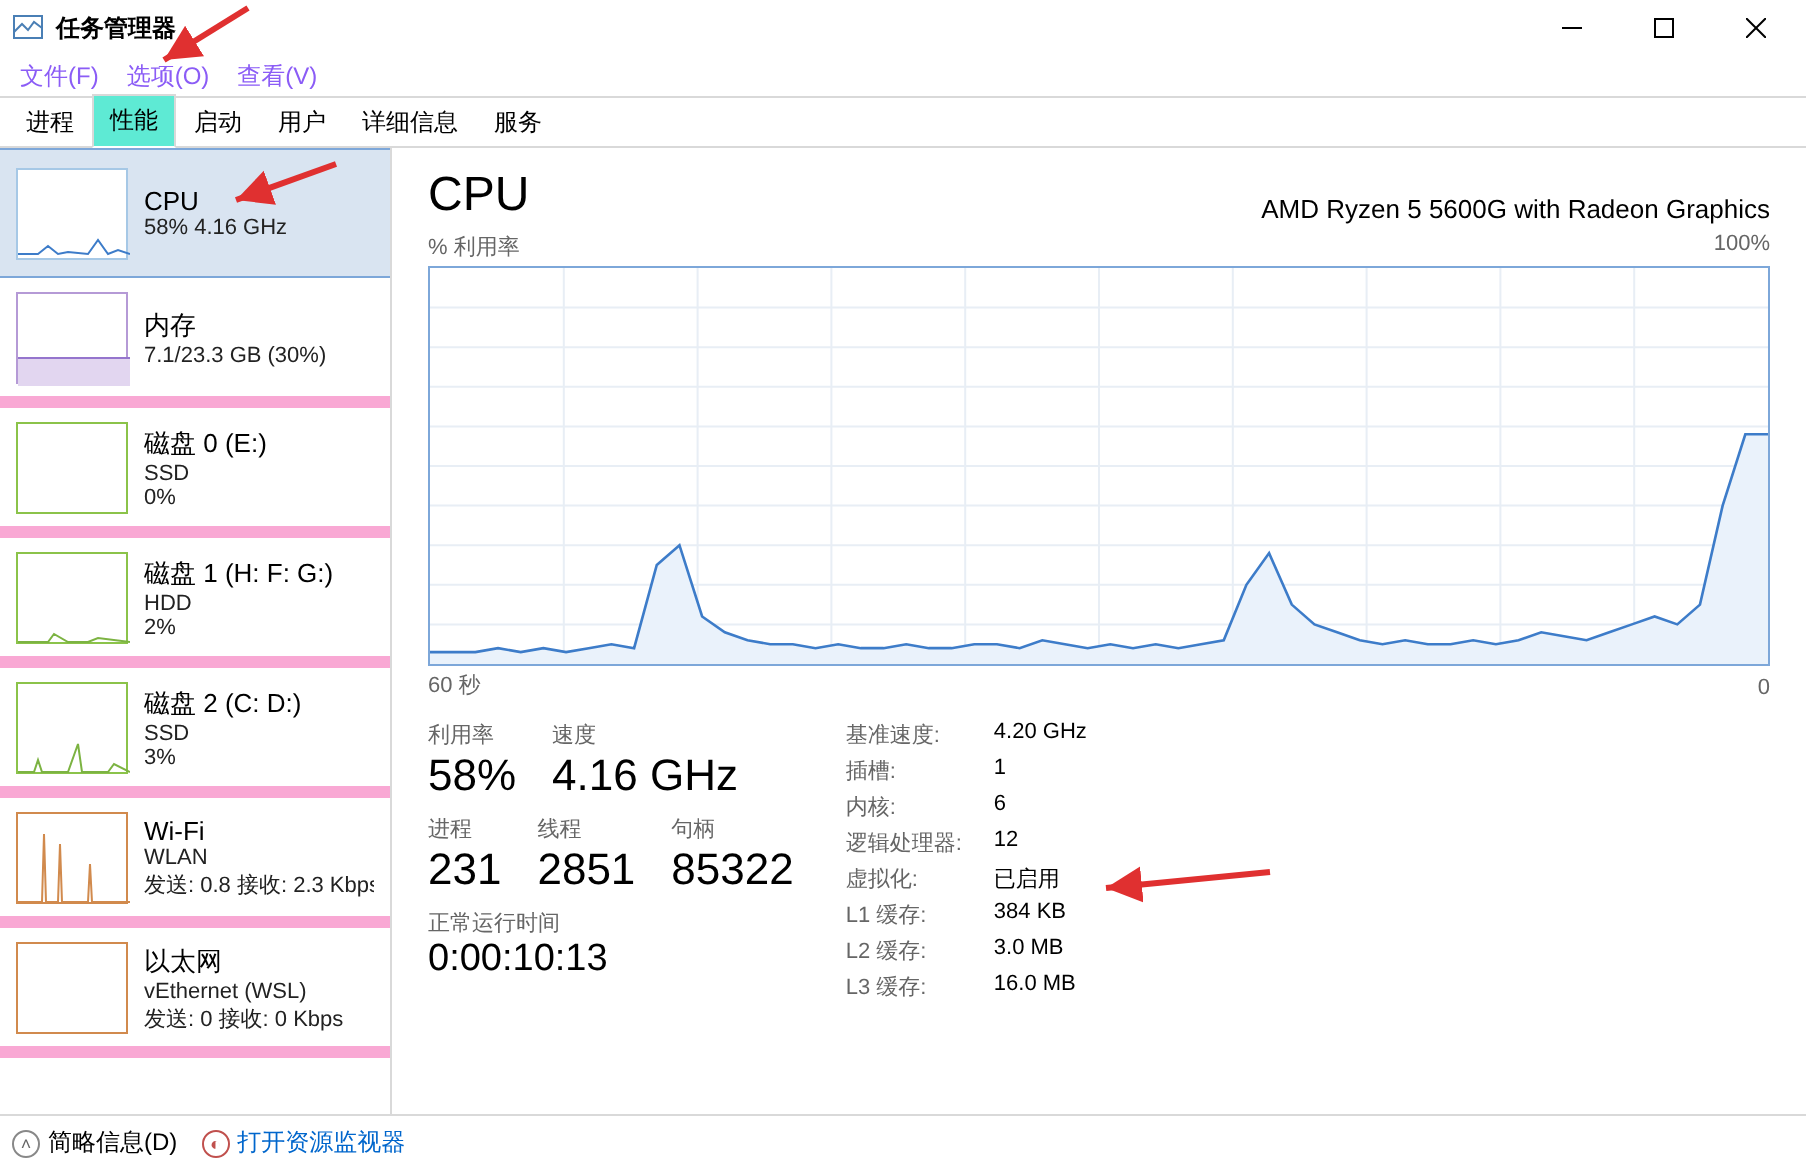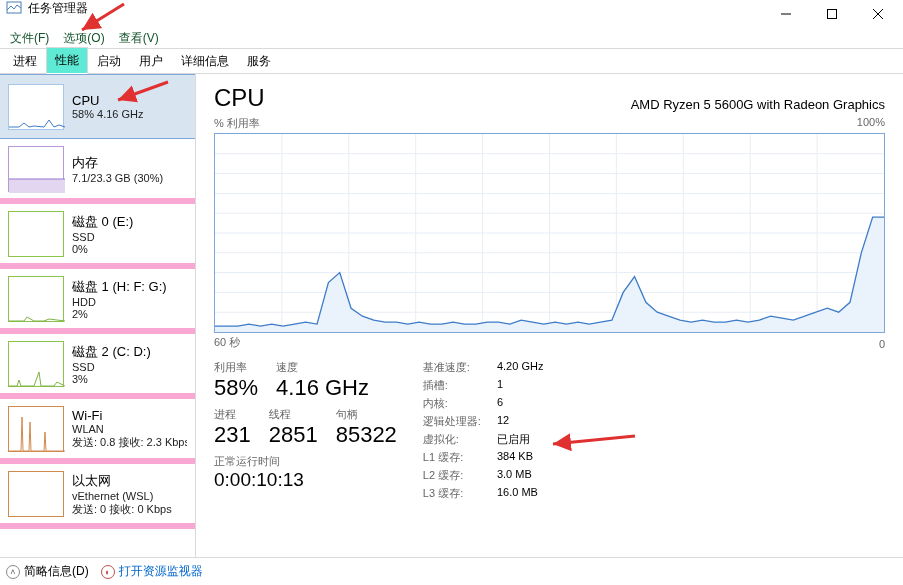--- a/index.html
+++ b/index.html
@@ -1,23 +1,23 @@
 <!DOCTYPE html>
 <html><head>
 <meta charset="utf-8">
 <style>
 *{box-sizing:border-box;margin:0;padding:0;font-family:"Microsoft YaHei","Segoe UI",sans-serif;}
 body{background:#fff;width:903px;height:585px;overflow:hidden;position:relative;font-size:12px;}
-.titlebar{height:28px;display:flex;padding:0 2px;}
+.titlebar{height:28px;display:flex;align-items:center;padding:0 2px;font-weight:bold;}
 .title-icon{width:16px;height:16px;margin:0 6px 0 4px;}
 .title-text{font-size:12px;color:#000;flex:1;}
 .win-btns{display:flex;}
 .win-btn{width:46px;height:28px;display:flex;align-items:center;justify-content:center;color:#444;}
 .menubar{height:20px;display:flex;align-items:center;padding:0 4px;gap:2px;}
-.menu-item{padding:2px 6px;font-size:12px;color:#14532d;}
+.menu-item{padding:2px 6px;font-size:12px;color:#8b5cf6;}
 .tabs{height:26px;border-top:1px solid #d9d9d9;border-bottom:1px solid #d9d9d9;display:flex;align-items:flex-end;padding:0 4px;}
 .tab{padding:4px 8px;font-size:12px;border:1px solid transparent;border-bottom:none;margin-bottom:-1px;}
 .tab.active{border-color:#d9d9d9;background:#5eead4;border-bottom:1px solid #fff;}
 .content{display:flex;height:calc(100% - 28px - 20px - 26px - 28px);}
 .sidebar{width:196px;border-right:1px solid #d9d9d9;overflow:hidden;}
 .side-item{height:65px;display:flex;align-items:center;padding:6px 8px;gap:8px;border-bottom:6px solid #f9a8d4;border-top:1px solid transparent;}
 .side-item.selected{background:#d9e4f1;border-top:1px solid #7da7d9;border-bottom:1px solid #7da7d9;}
 .side-graph{width:56px;height:46px;border:1px solid #a6c8e6;background:#fff;position:relative;flex-shrink:0;}
 .side-graph.mem{border-color:#b59ad6;}
 .side-graph.disk{border-color:#8bc34a;}

